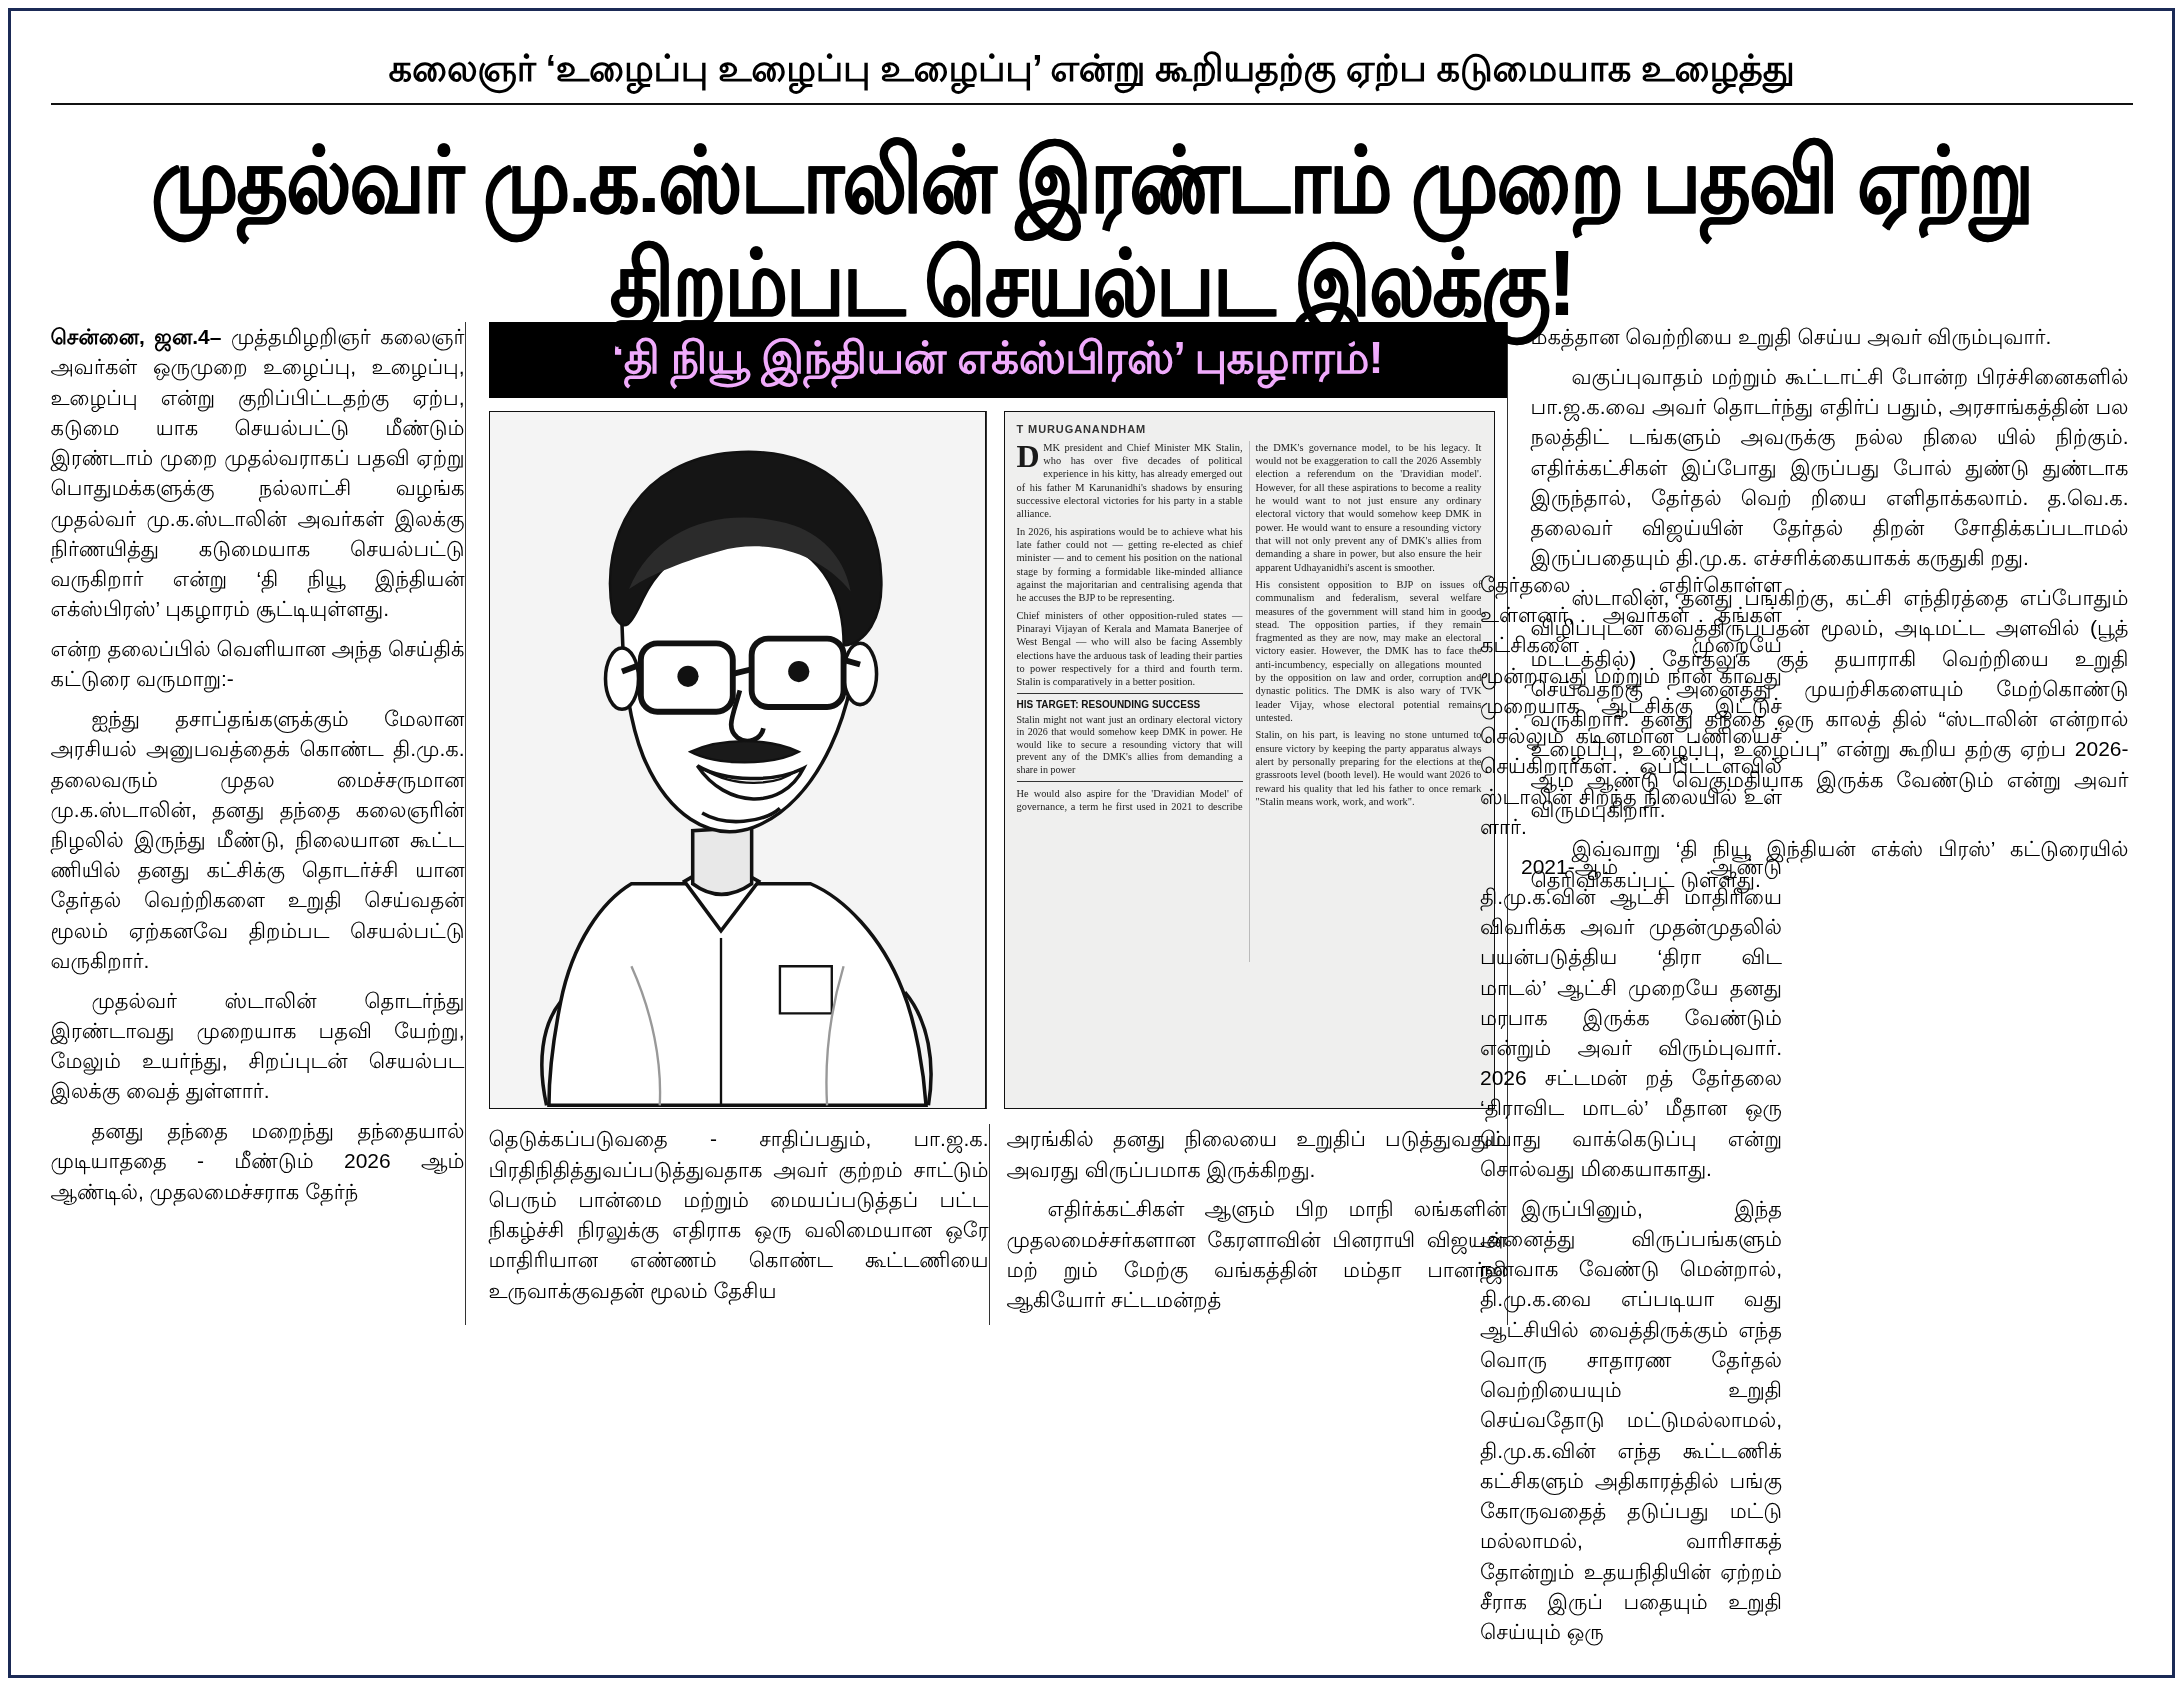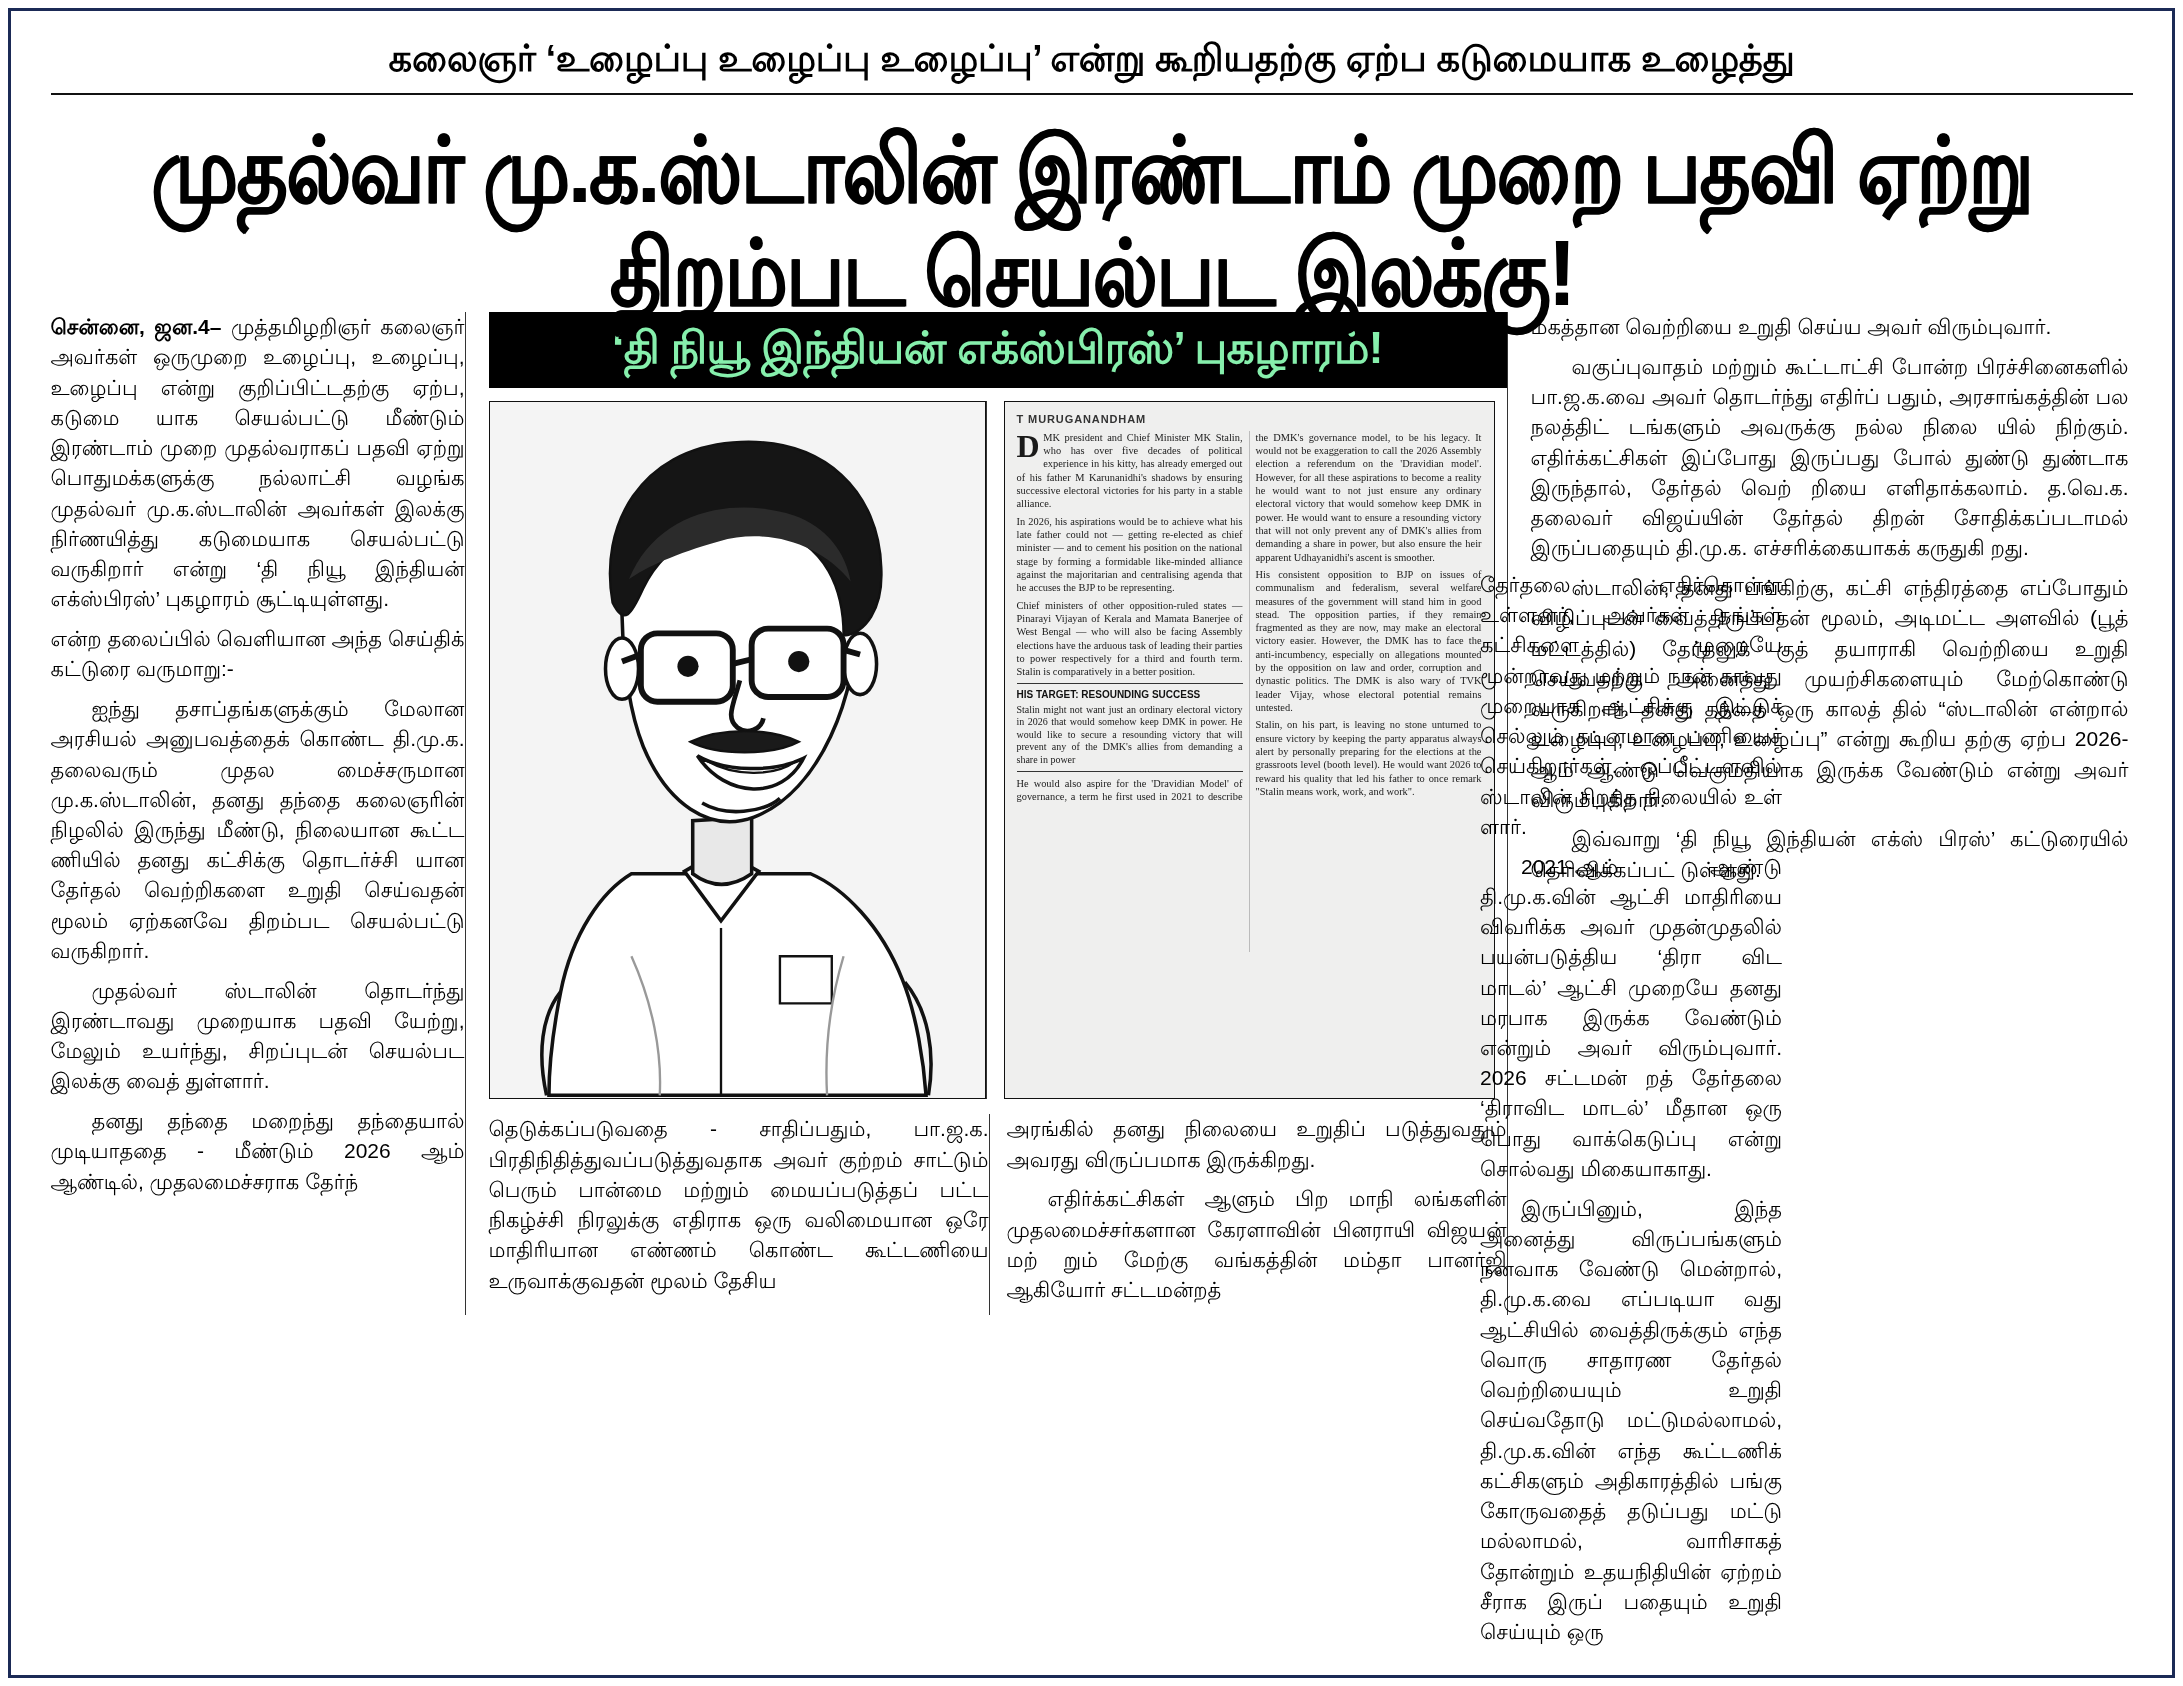--- a/index.html
+++ b/index.html
@@ -12,21 +12,21 @@
     height: 1686px;
     font-family: "Liberation Sans", sans-serif;
     color: #000;
     overflow: hidden;
   }
   .page {
     position: relative;
     width: 2183px;
     height: 1686px;
     box-sizing: border-box;
-    padding: 16px;
+    padding: 26px;
     background: #fff;
   }
   .page-border {
     position: absolute;
     left: 8.3px;
     top: 8.3px;
     right: 8.3px;
     bottom: 8.3px;
     border: 3px solid #1b2a56;
     box-sizing: border-box;
@@ -92,21 +92,21 @@
   }
   .smallcaps-en {
     font-variant: small-caps;
     font-size: 20px;
     letter-spacing: 0.2px;
   }
 
   
   .banner {
     background: #000;
-    color: #86efac;
+    color: #f0abfc;
     text-align: center;
     font-size: 44px;
     font-weight: bold;
     padding: 12px 6px 15.4px 6px;
     letter-spacing: -0.6px;
     line-height: 1.1;
   }
   .clip-row {
     display: grid;
     grid-template-columns: 497px 18px 491px;

